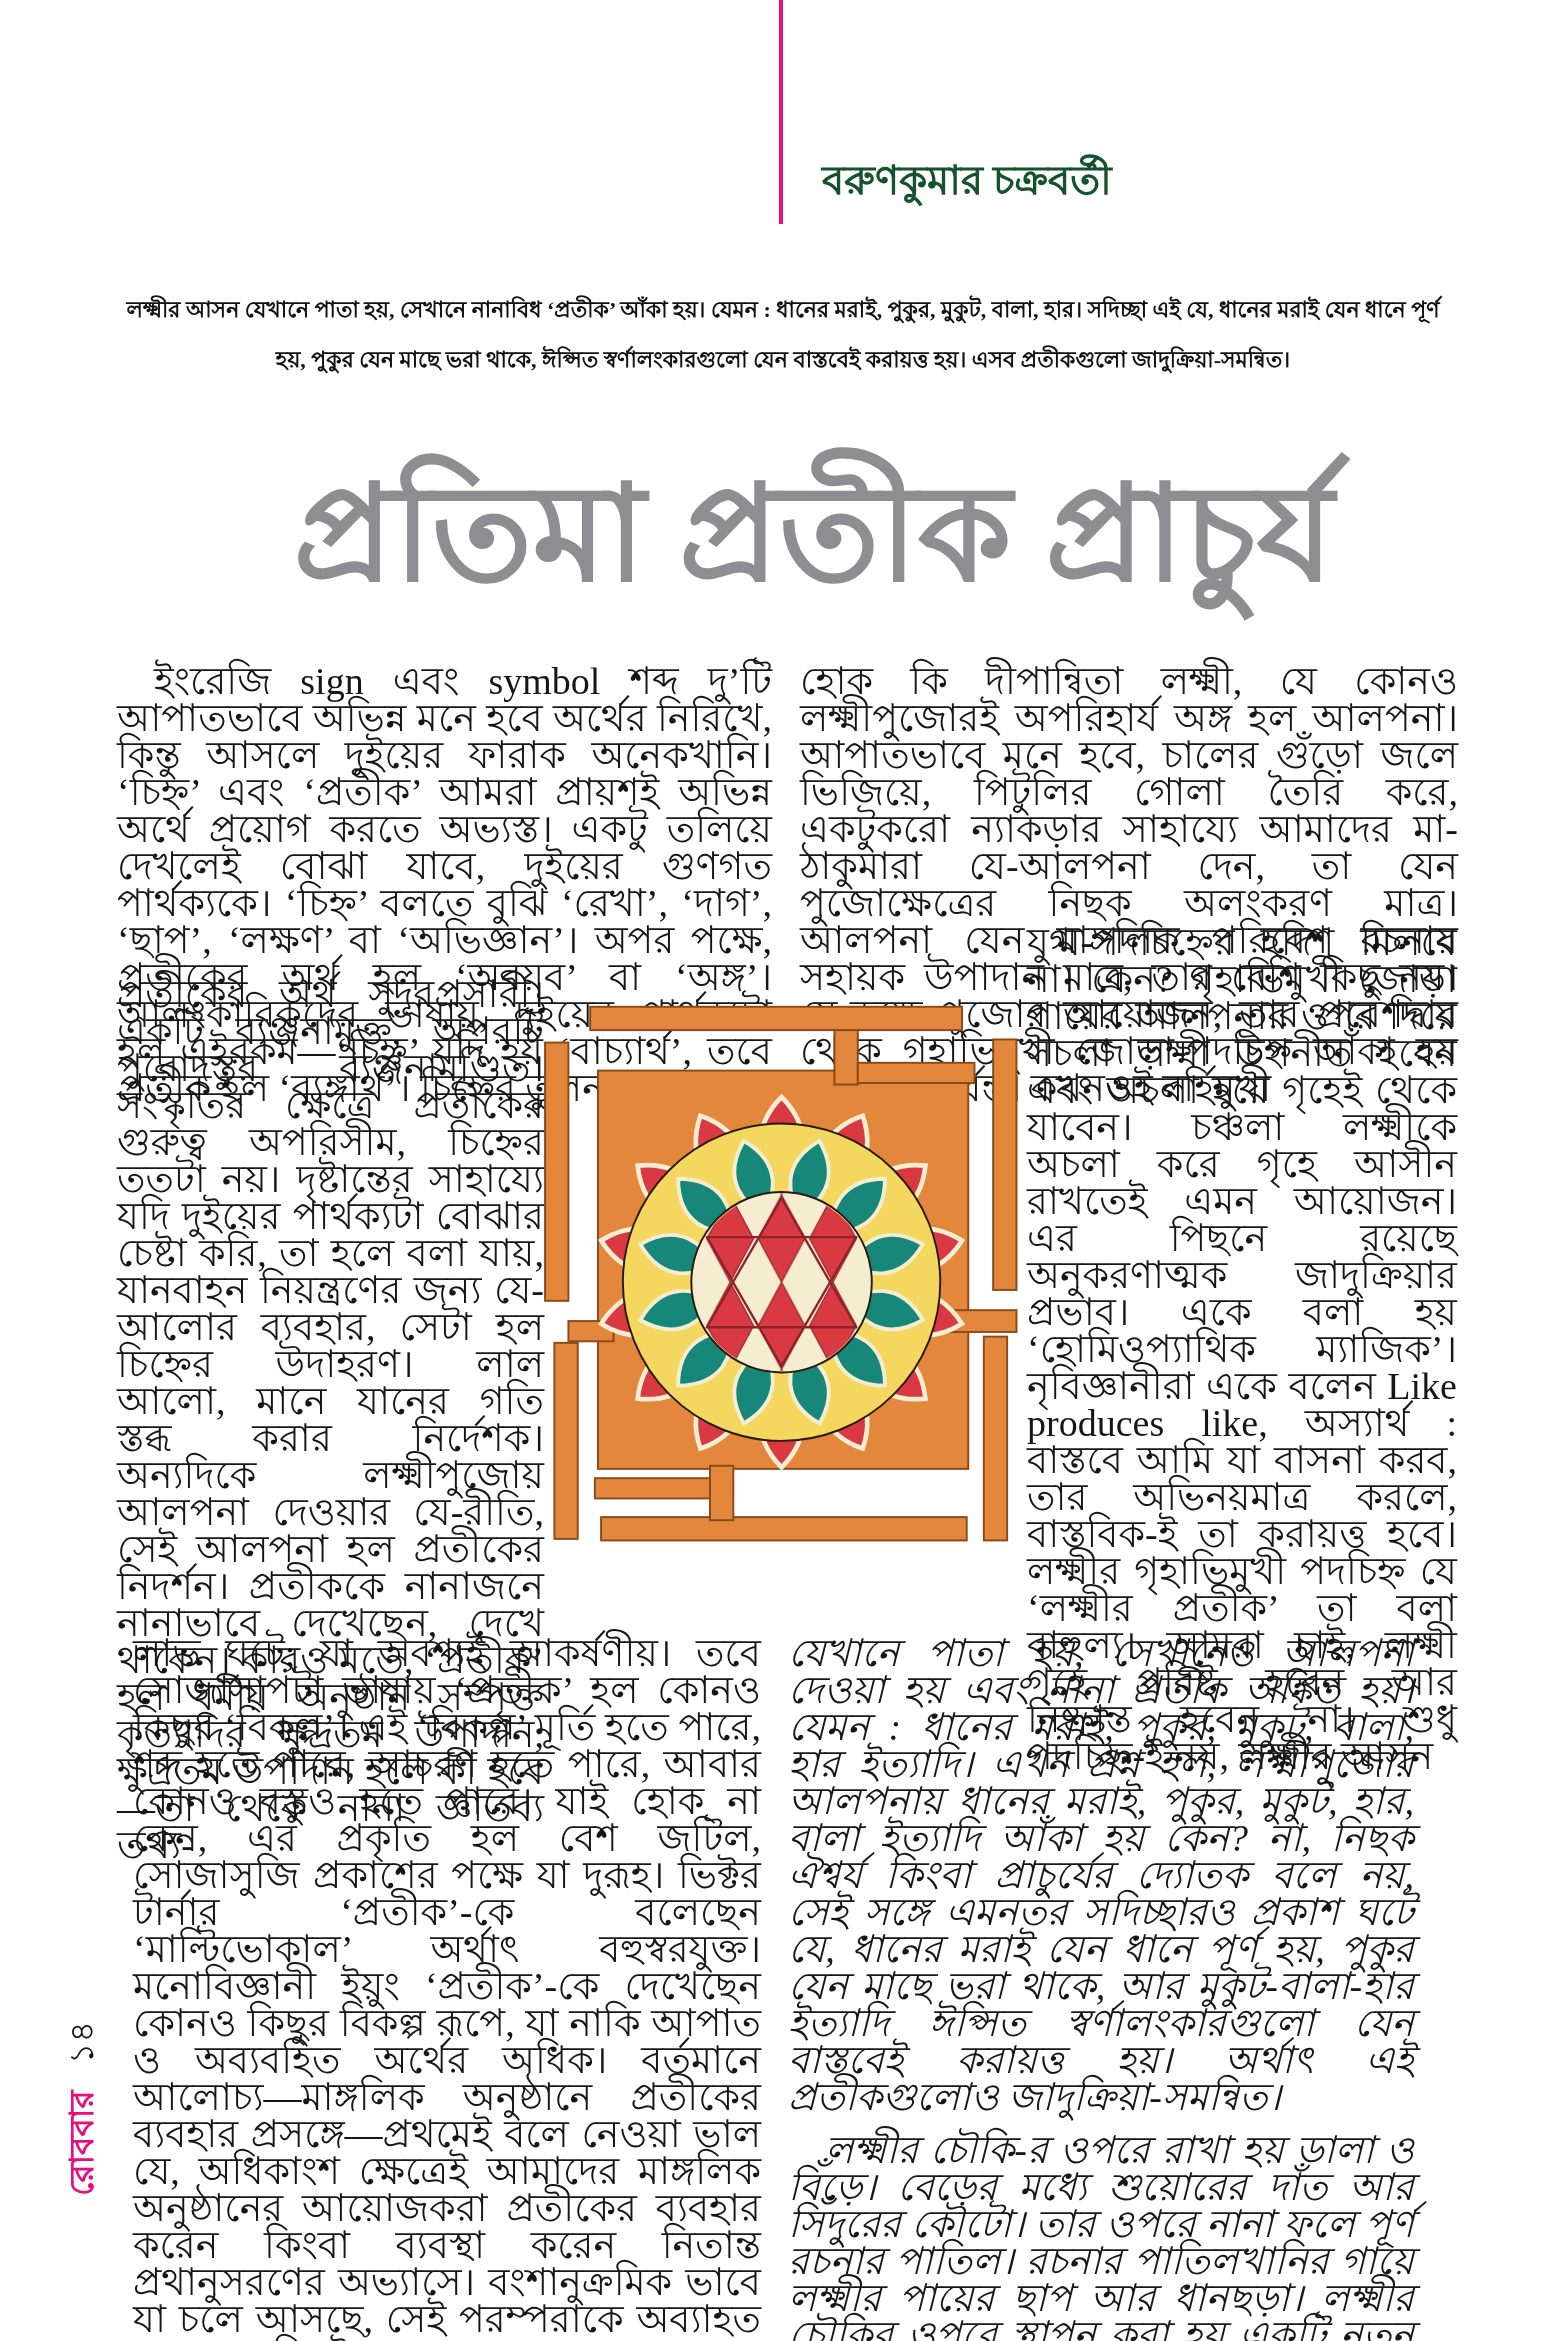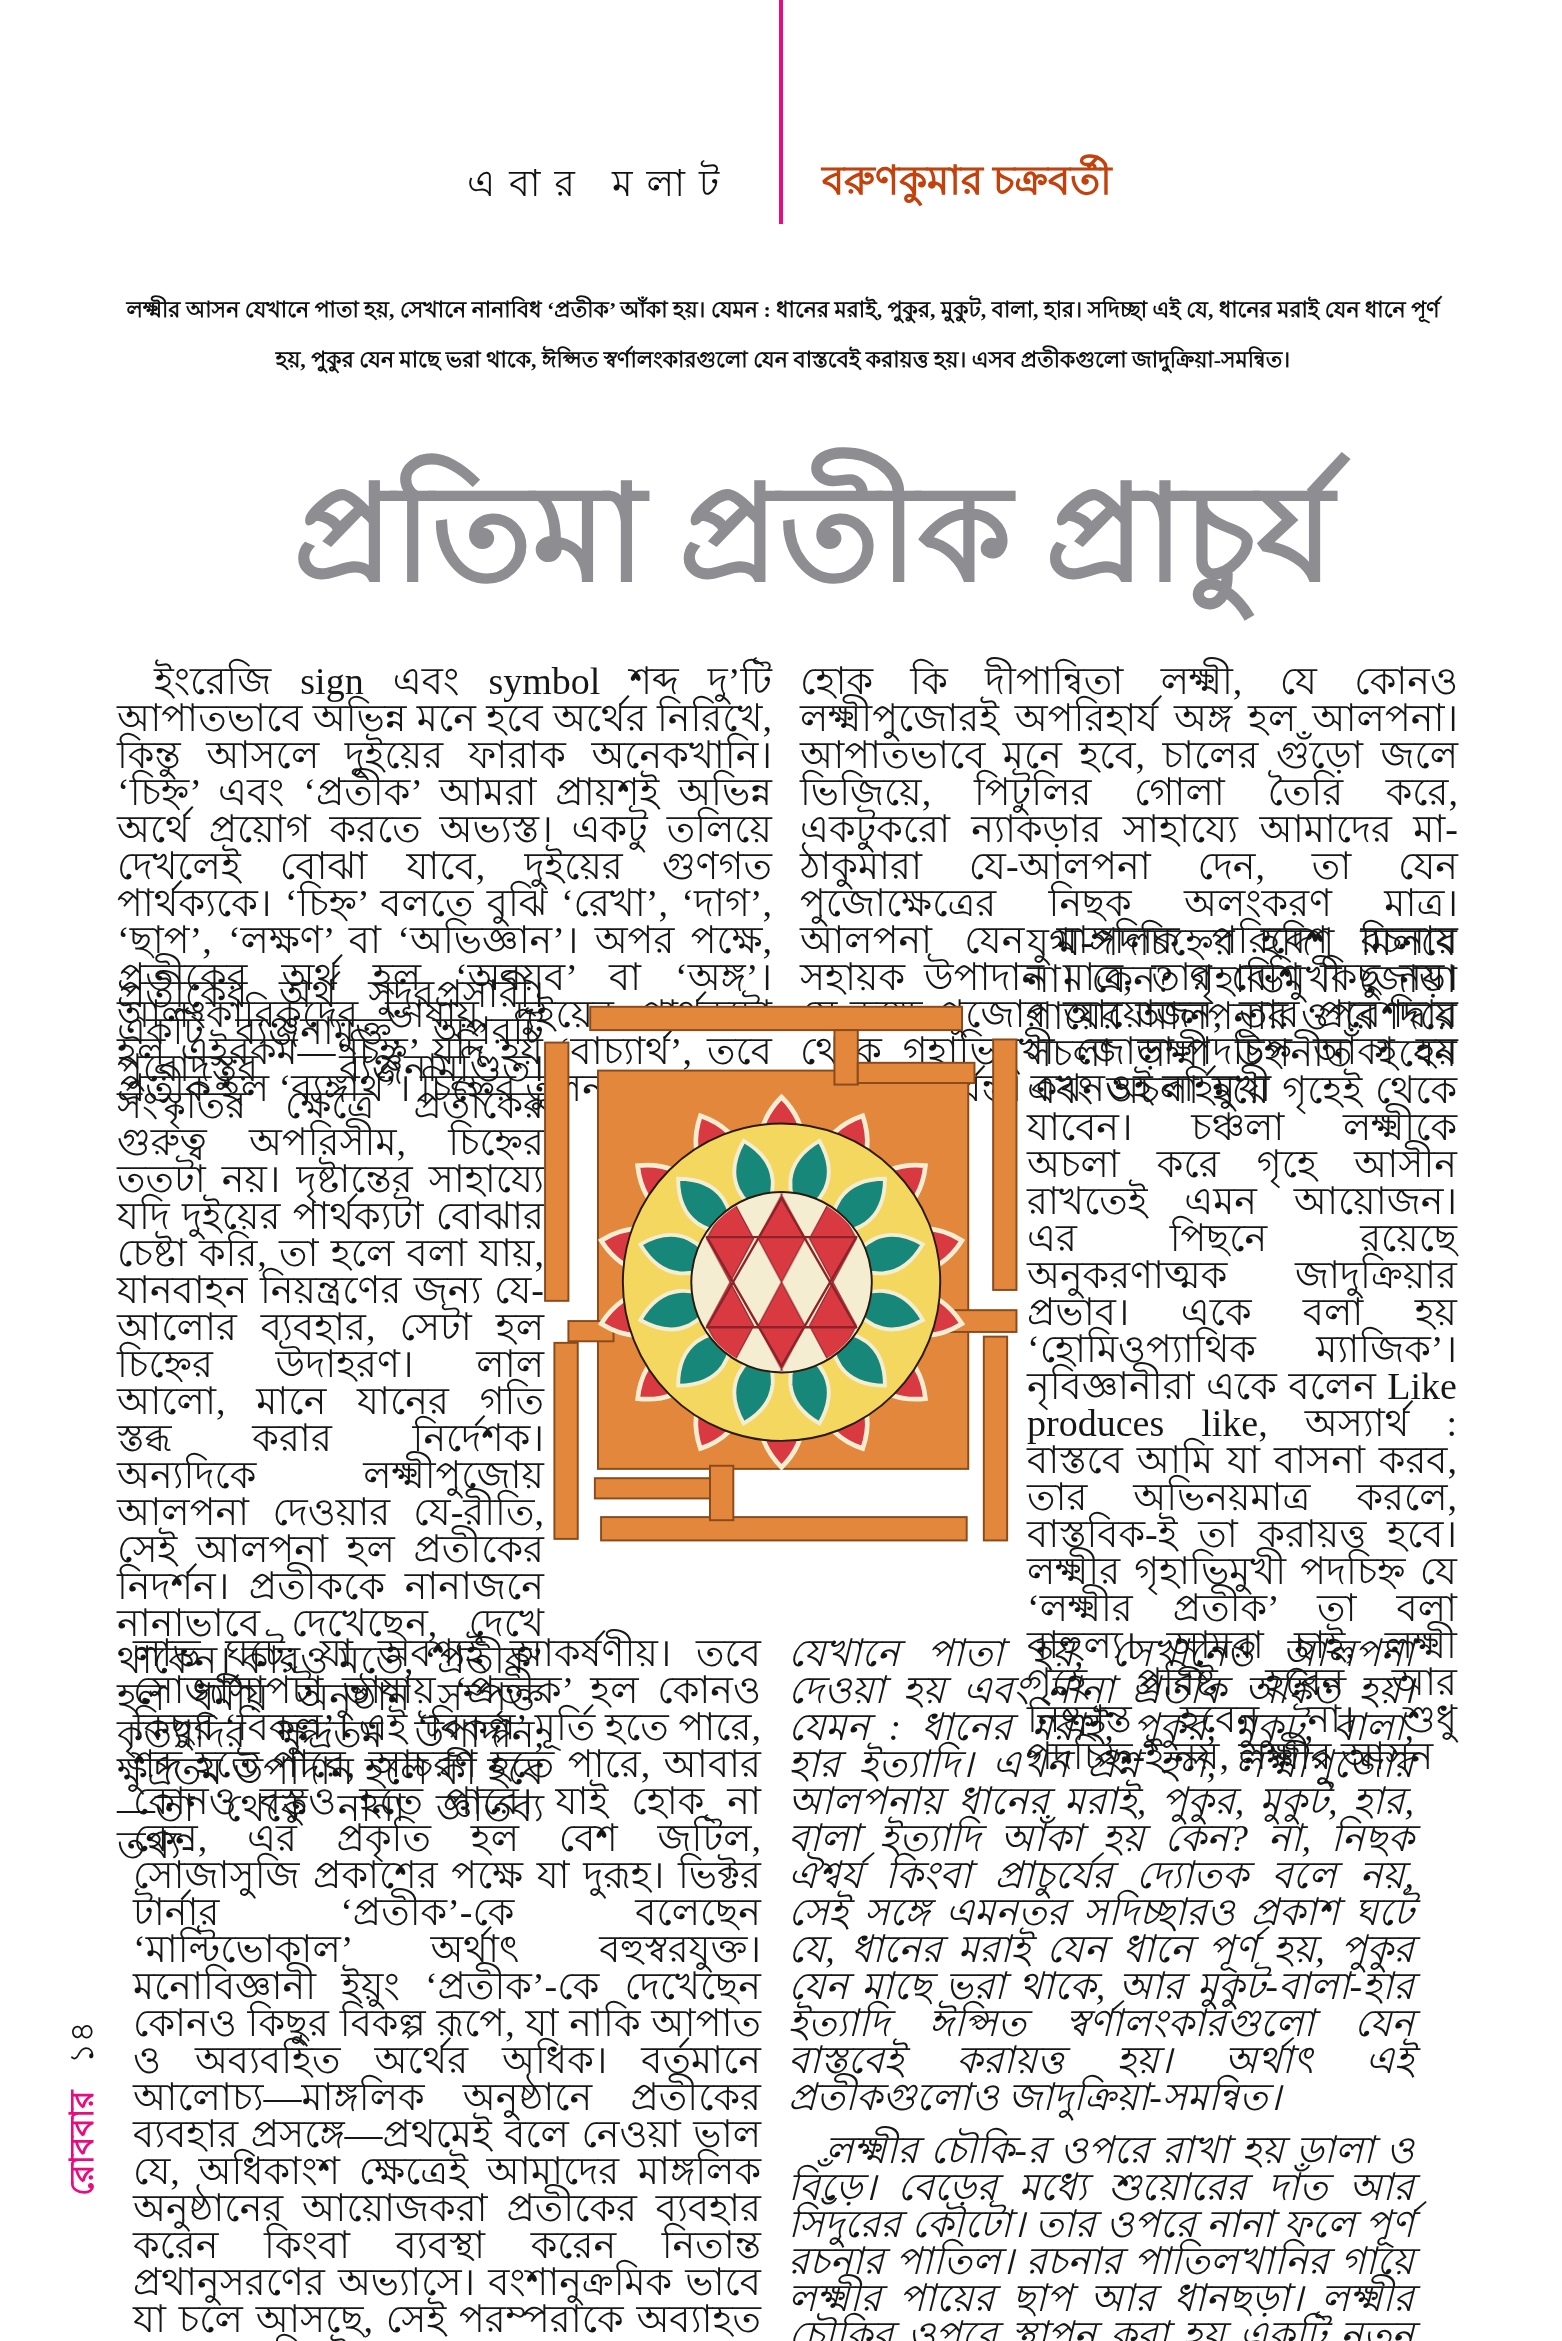--- a/index.html
+++ b/index.html
@@ -17,21 +17,21 @@
     font-size:37px;letter-spacing:14px;white-space:nowrap;
     color:#111;
   }
   .header-divider{
     position:absolute;left:779px;top:0;width:3.9px;height:224px;
     background:#e80c7f;
   }
   .author{
     position:absolute;left:822px;top:149px;
     font-size:40px;font-weight:bold;white-space:nowrap;
-    color:#c2410c;
+    color:#14532d;
   }
   
   .standfirst{
     position:absolute;left:113px;top:285px;width:1340px;
     font-size:22px;line-height:50px;font-weight:600;
     text-align:center;color:#111;
   }
   
   .article-title{
     position:absolute;left:0;top:450px;width:1563px;
@@ -63,21 +63,20 @@
   
   .illustration{
     position:absolute;left:523px;top:971px;width:514px;height:599px;
   }
 </style>
 </head>
 <body>
 
 <div class="page">
 
-  <div class="kicker">এবার মলাট</div>
   <div class="header-divider"></div>
   <div class="author">বরুণকুমার চক্রবর্তী</div>
 
   <div class="standfirst">লক্ষ্মীর আসন যেখানে পাতা হয়, সেখানে নানাবিধ ‘প্রতীক’ আঁকা হয়। যেমন : ধানের মরাই, পুকুর, মুকুট, বালা, হার। সদিচ্ছা এই যে, ধানের মরাই যেন ধানে পূর্ণ হয়, পুকুর যেন মাছে ভরা থাকে, ঈপ্সিত স্বর্ণালংকারগুলো যেন বাস্তবেই করায়ত্ত হয়। এসব প্রতীকগুলো জাদুক্রিয়া-সমন্বিত।</div>
 
   <div class="article-title" style="color:#8d8d92;padding-left:32px;">প্রতিমা প্রতীক প্রাচুর্য</div>
 
   <div class="body-block col-l1 indent">ইংরেজি sign এবং symbol শব্দ দু’টি আপাতভাবে অভিন্ন মনে হবে অর্থের নিরিখে, কিন্তু আসলে দুইয়ের ফারাক অনেকখানি। ‘চিহ্ন’ এবং ‘প্রতীক’ আমরা প্রায়শই অভিন্ন অর্থে প্রয়োগ করতে অভ্যস্ত। একটু তলিয়ে দেখলেই বোঝা যাবে, দুইয়ের গুণগত পার্থক্যকে। ‘চিহ্ন’ বলতে বুঝি ‘রেখা’, ‘দাগ’, ‘ছাপ’, ‘লক্ষণ’ বা ‘অভিজ্ঞান’। অপর পক্ষে, প্রতীকের অর্থ হল ‘অবয়ব’ বা ‘অঙ্গ’। আলংকারিকদের ভাষায়, দুইয়ের পার্থক্যটা হল এইরকম—‘চিহ্ন’ যদি হয় ‘বাচ্যার্থ’, তবে প্রতীক হল ‘ব্যঙ্গার্থ’। চিহ্নের তুলনায়</div>
   <div class="body-block col-l2">প্রতীকের অর্থ সুদূরপ্রসারী। একটি ব্যঞ্জনামুক্ত, অপরটি পুরোদস্তুর ব্যঞ্জনামণ্ডিত। সংস্কৃতির ক্ষেত্রে প্রতীকের গুরুত্ব অপরিসীম, চিহ্নের ততটা নয়। দৃষ্টান্তের সাহায্যে যদি দুইয়ের পার্থক্যটা বোঝার চেষ্টা করি, তা হলে বলা যায়, যানবাহন নিয়ন্ত্রণের জন্য যে-আলোর ব্যবহার, সেটা হল চিহ্নের উদাহরণ। লাল আলো, মানে যানের গতি স্তব্ধ করার নির্দেশক। অন্যদিকে লক্ষ্মীপুজোয় আলপনা দেওয়ার যে-রীতি, সেই আলপনা হল প্রতীকের নিদর্শন। প্রতীককে নানাজনে নানাভাবে দেখেছেন, দেখে থাকেন। কারও মতে, ‘প্রতীক’ হল ধর্মীয় অনুষ্ঠান সম্পৃক্ত কৃত্যাদির ক্ষুদ্রতম উপাদান, ক্ষুদ্রতম উপাদান হলে কী হবে—তা থেকে নানা জ্ঞাতব্য তথ্য-</div>
   <div class="body-block col-l3">

